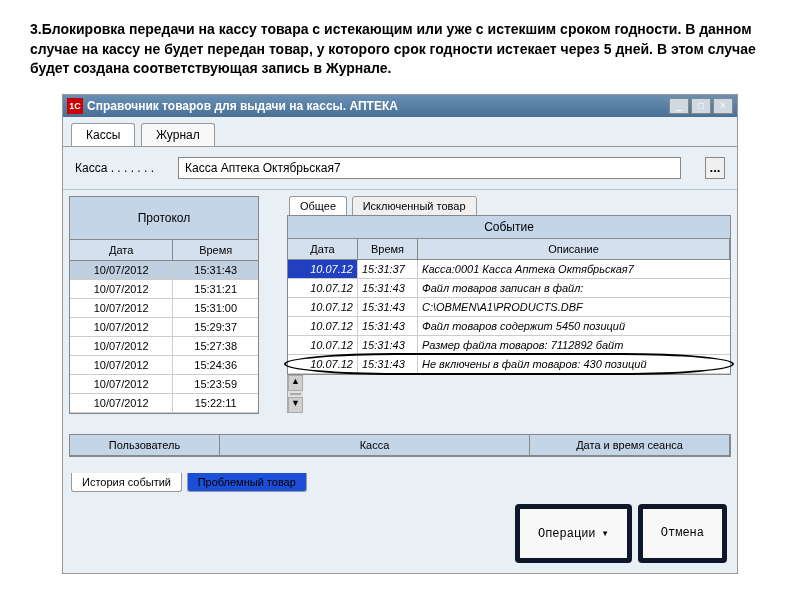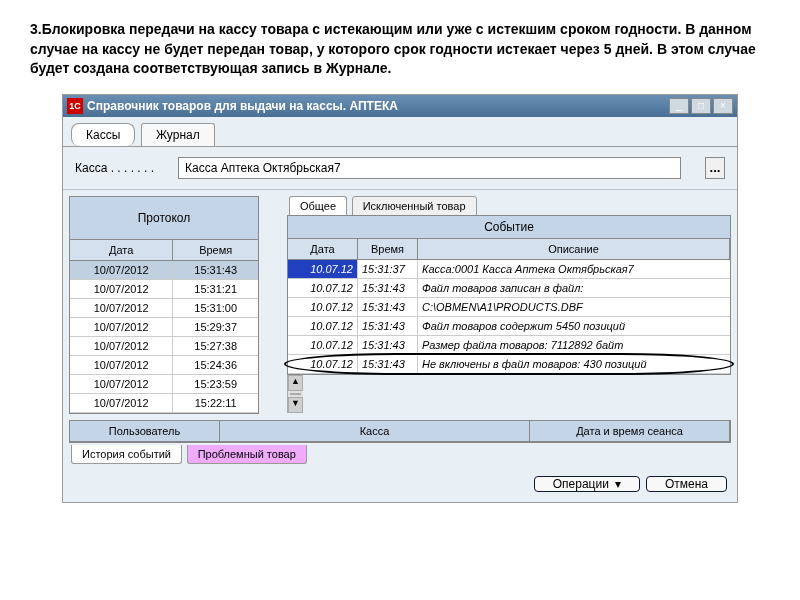--- a/index.html
+++ b/index.html
@@ -6,21 +6,21 @@
 body { font-family: Arial, sans-serif; font-size: 13px; background: #fff; padding: 10px; }
 .page-text { font-weight: bold; font-size: 14px; margin: 10px 20px 15px 20px; line-height: 1.4; }
 .app-window { margin: 0 auto; width: 676px; border: 1px solid #999; background: #e8eff5; }
 .titlebar { background: linear-gradient(#6a8fb5, #4a6f95); color: #fff; padding: 3px 4px; display: flex; align-items: center; }
 .titlebar-icon { width: 16px; height: 16px; background: #c00; display: inline-block; margin-right: 4px; font-size: 9px; text-align: center; line-height: 16px; font-weight: bold; }
 .titlebar-text { flex: 1; font-size: 12px; font-weight: bold; }
 .window-controls { display: flex; gap: 2px; }
 .win-btn { width: 20px; height: 16px; background: #d0d8e0; border: 1px solid #888; font-size: 10px; text-align: center; line-height: 14px; cursor: pointer; }
 .tabs { padding: 6px 8px 0 8px; border-bottom: 1px solid #999; }
 .tab { display: inline-block; padding: 4px 14px; border: 1px solid #999; border-bottom: none; background: #f8f8f8; margin-right: 2px; cursor: pointer; font-size: 12px; border-radius: 3px 3px 0 0; }
-.tab.active { background: #fff; border-radius: 8px; }
+.tab.active { background: #fff; }
 .form-row { padding: 10px 12px; display: flex; align-items: center; gap: 24px; border-bottom: 1px solid #b8c4d0; }
 .form-label { font-size: 12px; }
 .form-input { flex: 1; border: 1px solid #888; padding: 3px 6px; background: #fff; font-size: 12px; }
 .form-btn { width: 20px; height: 22px; border: 1px solid #888; background: #f0f0f0; cursor: pointer; font-weight: bold; }
 .main-area { display: flex; padding: 6px; gap: 4px; align-items: flex-start; }
 .left-panel { width: 190px; }
 .panel-box { border: 1px solid #888; background: #fff; }
 .panel-header { background: #c5d5e8; text-align: center; padding: 14px; font-size: 12px; border-bottom: 1px solid #888; }
 .col-headers { display: flex; background: #d5e0ee; border-bottom: 1px solid #888; }
 .col-h { padding: 4px; font-size: 11px; text-align: center; border-right: 1px solid #888; }
@@ -37,31 +37,31 @@
 .event-header { background: #c5d5e8; text-align: center; padding: 4px; font-size: 12px; border-bottom: 1px solid #888; }
 .ev-cols { display: flex; background: #d5e0ee; border-bottom: 1px solid #888; }
 .ev-col { padding: 4px; font-size: 11px; text-align: center; border-right: 1px solid #888; }
 .ev-row { display: flex; border-bottom: 1px solid #ccc; font-style: italic; }
 .ev-row.sel .ev-cell:first-child { background: #2040c0; color: #fff; }
 .ev-cell { padding: 3px 4px; font-size: 11px; border-right: 1px solid #ccc; overflow: hidden; white-space: nowrap; }
 .ev-cell:last-child { border-right: none; }
 .scroll-v { width: 16px; background: #e0e0e0; border-left: 1px solid #aaa; display: flex; flex-direction: column; }
 .scroll-arrow { height: 16px; background: #d0d0d0; border: 1px solid #aaa; text-align: center; font-size: 9px; cursor: pointer; }
 .scroll-thumb { flex: 1; margin: 2px; background: #c0c8d0; border: 1px solid #aaa; }
-.bottom-grid { margin: 0 6px; border: 1px solid #888; background: #22c55e; }
+.bottom-grid { margin: 14px 6px; border: 1px solid #888; background: #22c55e; }
 .bg-headers { display: flex; background: #c5d5e8; border-bottom: 1px solid #888; }
 .bg-h { padding: 4px; font-size: 11px; text-align: center; border-right: 1px solid #888; }
 .bg-row { display: flex; }
 .bg-cell { padding: 3px 6px; font-size: 11px; border-right: 1px solid #ccc; }
 .bg-row.sel { background: #c0d0e0; }
 .bottom-tabs { padding: 2px 8px; }
-.btab { display: inline-block; padding: 3px 10px; border: 1px solid #999; border-top: none; background: #f0abfc; font-size: 11px; cursor: pointer; border-radius: 0 0 3px 3px; margin-right: 1px; }
+.btab { display: inline-block; padding: 3px 10px; border: 1px solid #999; border-top: none; background: #1d4ed8; font-size: 11px; cursor: pointer; border-radius: 0 0 3px 3px; margin-right: 1px; }
 .btab.active { background: #fff; }
 .action-bar { padding: 10px; display: flex; justify-content: flex-end; gap: 6px; }
-.action-btn { padding: 0 18px; border: 1px solid #0f172a; background: #f8f8f8; border-radius: 4px; cursor: pointer; font-size: 12px; }
+.action-btn { padding: 17px 18px; border: 5px solid #0f172a; background: #f8f8f8; border-radius: 4px; cursor: pointer; font-size: 12px; font-family: Liberation Mono, monospace; }
 .dropdown-arrow { margin-left: 6px; }
 .circled { position: relative; }
 .circled::after { content: ""; position: absolute; left: -4px; right: -4px; top: -2px; bottom: -2px; border: 2px solid #000; border-radius: 50% / 100%; pointer-events: none; }
 .right-flex { display: flex; flex-direction: column; }
 .ev-body { flex: 1; }
 </style>
 </head>
 <body>
 
 <div class="page-text">3.Блокировка передачи на кассу товара с истекающим или уже с истекшим сроком годности. В данном случае на кассу не будет передан товар, у которого срок годности истекает через 5 дней. В этом случае будет создана соответствующая запись в Журнале.</div>

